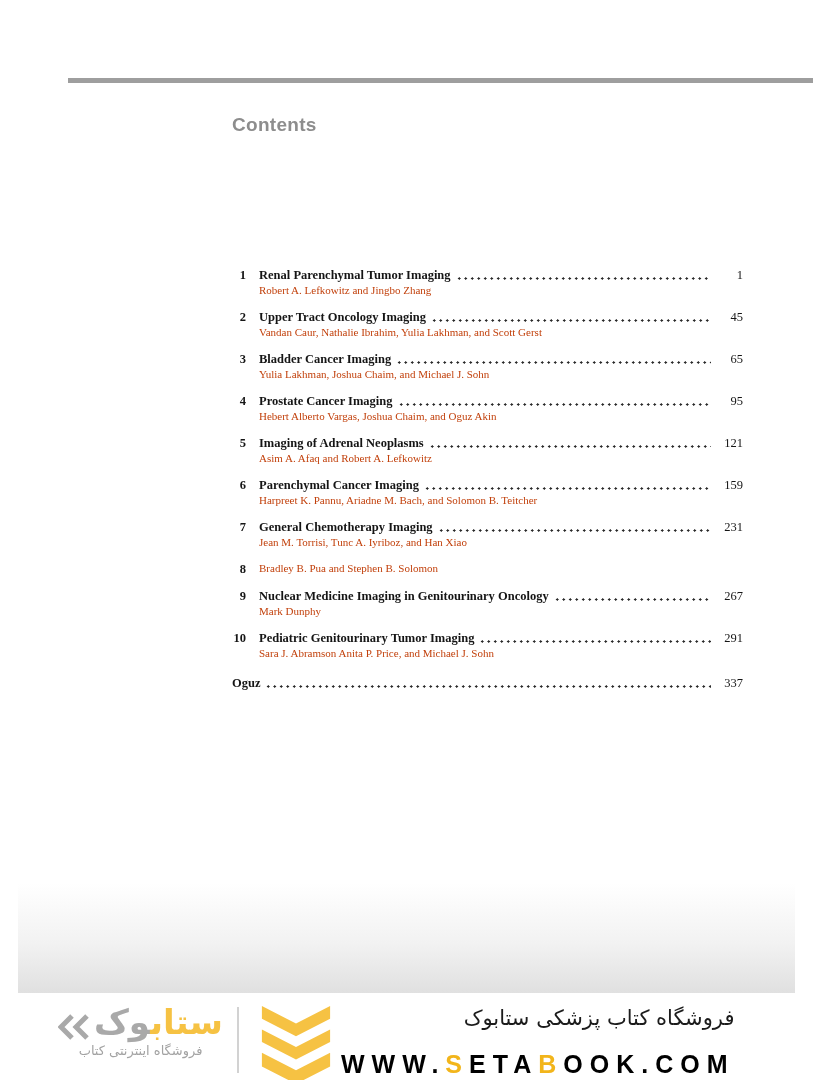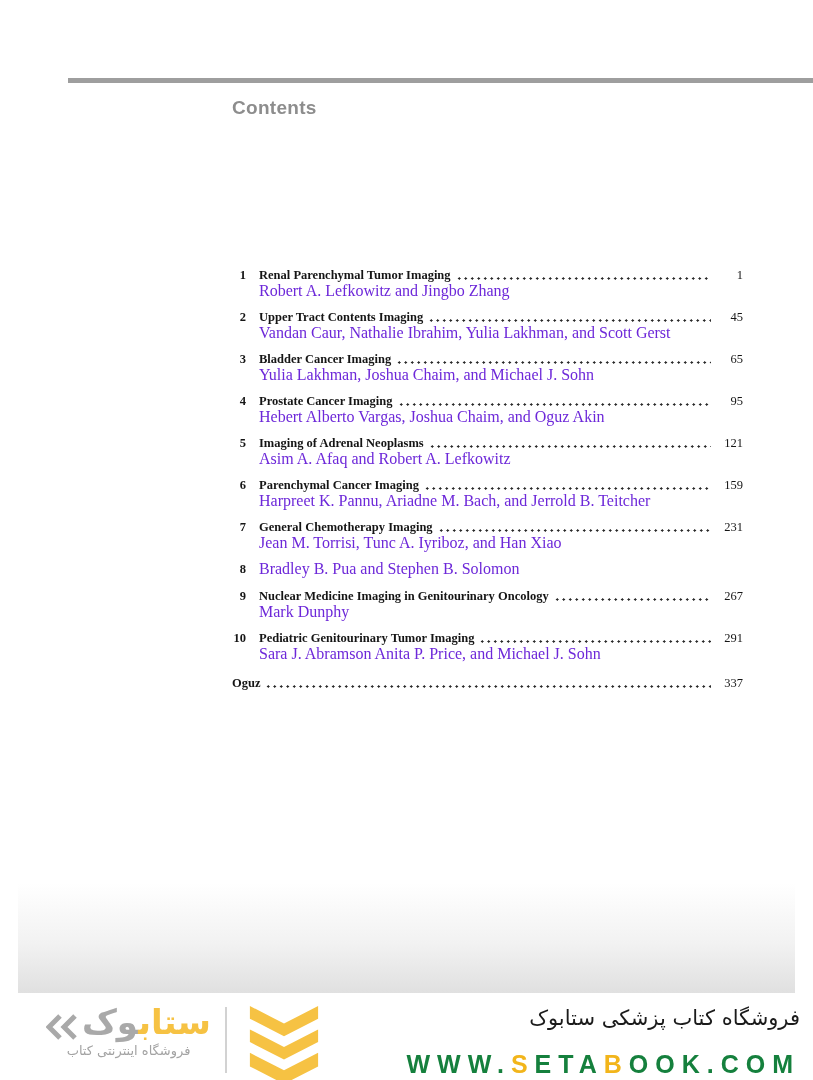--- a/index.html
+++ b/index.html
@@ -29,21 +29,21 @@
     top: 78px;
     width: 745px;
     height: 5px;
     background: var(--rule-gray);
   }
 
   
   .contents-heading {
     position: absolute;
     left: 232px;
-    top: 97px;
+    top: 114px;
     font-family: "Liberation Sans", sans-serif;
     font-weight: bold;
     font-size: 19px;
     letter-spacing: 0.3px;
     color: var(--heading-gray);
   }
 
   
   .toc {
     position: absolute;
@@ -85,49 +85,49 @@
     background-repeat: repeat-x;
     background-position: left bottom;
   }
   .toc-page {
     flex: none;
     min-width: 24px;
     text-align: right;
     font-size: 12.5px;
   }
   .toc-authors {
-    font-size: 16px;
+    font-size: 11px;
     line-height: 15px;
-    color: #6d28d9;
+    color: #c2410c;
   }
   .toc-index-row {
     display: flex;
     margin-top: 14px;
   }
   .toc-index-row .toc-title-row { flex: 1; }
 
   
   .page-shadow {
     position: absolute;
     left: 18px;
     top: 883px;
     width: 777px;
     height: 110px;
     background: linear-gradient(to bottom, rgba(226,226,226,0) 0%, rgba(226,226,226,0.45) 55%, #e0e0e0 100%);
   }
 
   
   .footer {
     position: absolute;
-    left: 46px;
+    left: 58px;
     right: 13px;
     top: 1002px;
     height: 78px;
     display: flex;
-    justify-content: space-between;
+    justify-content: flex-start;
     align-items: flex-start;
   }
   .brand { display: flex; align-items: flex-start; }
   .wordmark-block {
     text-align: center;
     font-family: "DejaVu Sans", sans-serif;
   }
   .wordmark {
     display: flex;
     align-items: center;
@@ -168,21 +168,21 @@
   }
   .site-url {
     font-family: "Liberation Sans", sans-serif;
     font-weight: bold;
     font-size: 25px;
     letter-spacing: 7px;
     color: #1d1d1d;
     margin-top: 8px;
     white-space: nowrap;
   }
-  .url-dark { color: #15803d; }
+  .url-dark { color: #000000; }
   .url-yellow { color: var(--accent-yellow); }
 </style>
 </head>
 <body>
 
 <div class="top-rule"></div>
 
 <div class="contents-heading">Contents</div>
 
 <div class="toc">
@@ -196,21 +196,21 @@
         <span class="toc-page">1</span>
       </div>
       <div class="toc-authors">Robert A. Lefkowitz and Jingbo Zhang</div>
     </div>
   </div>
 
   <div class="toc-entry">
     <span class="toc-num">2</span>
     <div class="toc-entry-body">
       <div class="toc-title-row">
-        <span class="toc-title">Upper Tract Contents Imaging</span>
+        <span class="toc-title">Upper Tract Oncology Imaging</span>
         <span class="toc-leader"></span>
         <span class="toc-page">45</span>
       </div>
       <div class="toc-authors">Vandan Caur, Nathalie Ibrahim, Yulia Lakhman, and Scott Gerst</div>
     </div>
   </div>
 
   <div class="toc-entry">
     <span class="toc-num">3</span>
     <div class="toc-entry-body">
@@ -248,21 +248,21 @@
   </div>
 
   <div class="toc-entry">
     <span class="toc-num">6</span>
     <div class="toc-entry-body">
       <div class="toc-title-row">
         <span class="toc-title">Parenchymal Cancer Imaging</span>
         <span class="toc-leader"></span>
         <span class="toc-page">159</span>
       </div>
-      <div class="toc-authors">Harpreet K. Pannu, Ariadne M. Bach, and Jerrold B. Teitcher</div>
+      <div class="toc-authors">Harpreet K. Pannu, Ariadne M. Bach, and Solomon B. Teitcher</div>
     </div>
   </div>
 
   <div class="toc-entry">
     <span class="toc-num">7</span>
     <div class="toc-entry-body">
       <div class="toc-title-row">
         <span class="toc-title">General Chemotherapy Imaging</span>
         <span class="toc-leader"></span>
         <span class="toc-page">231</span>

